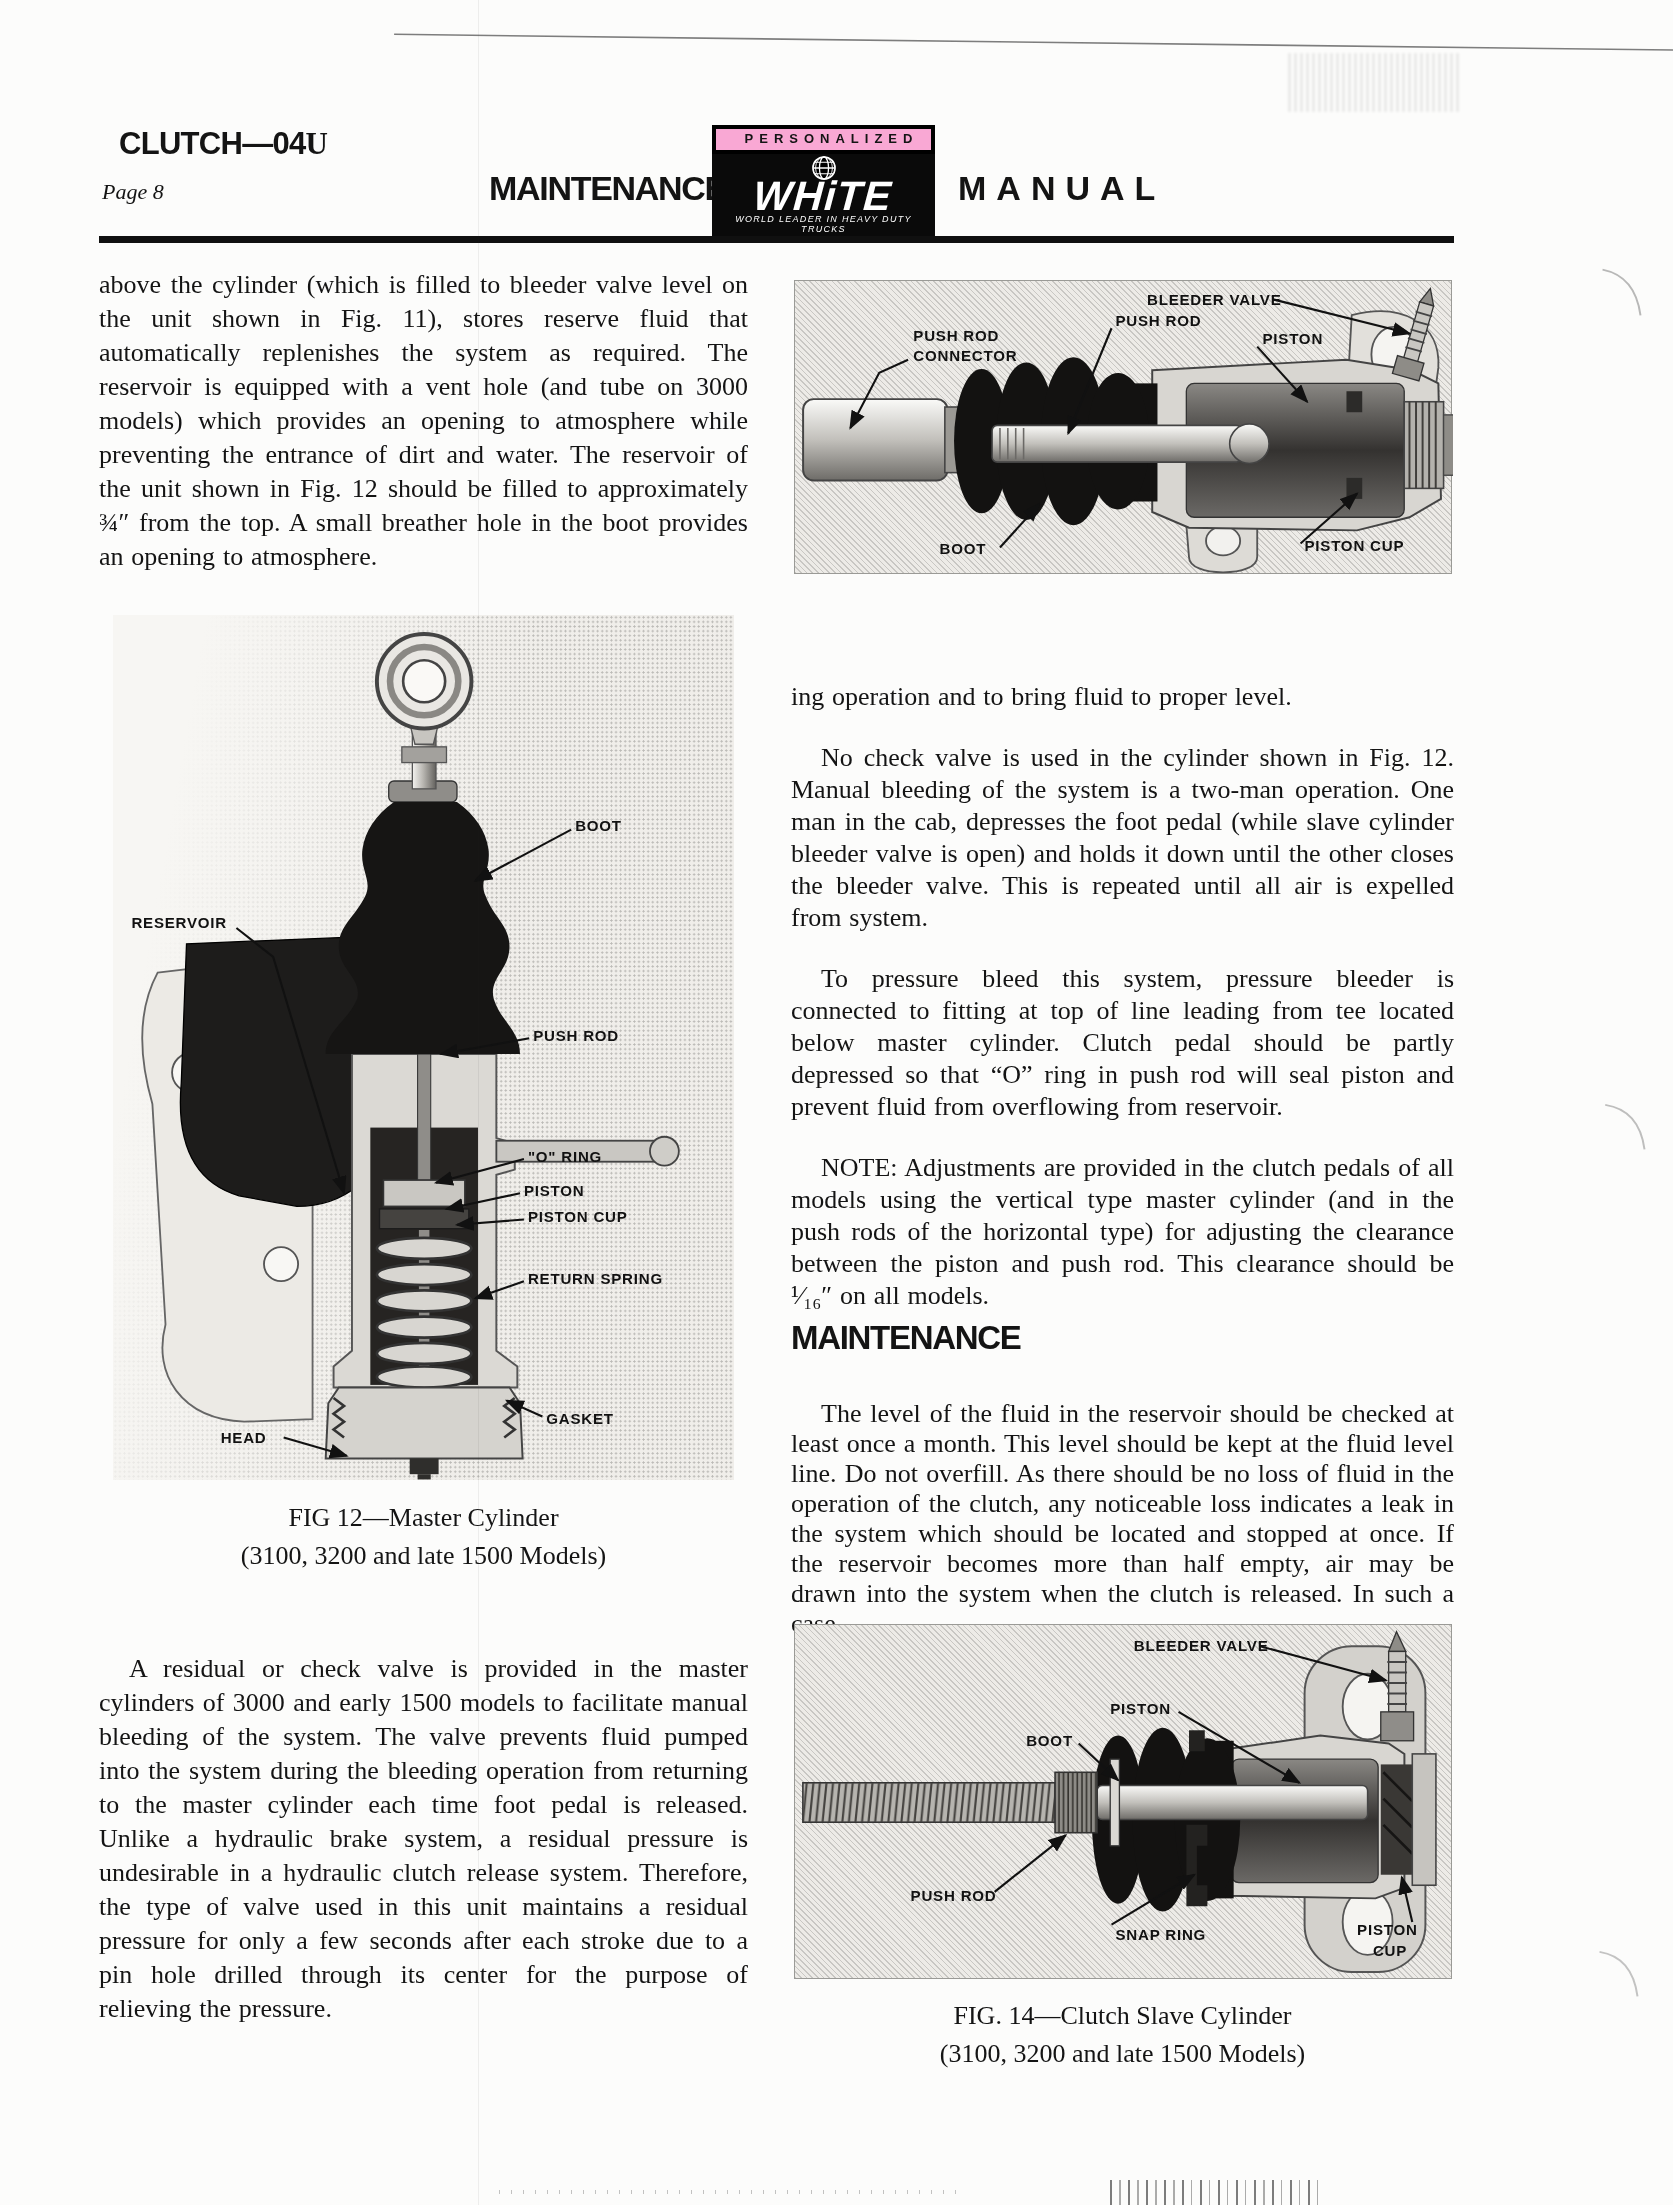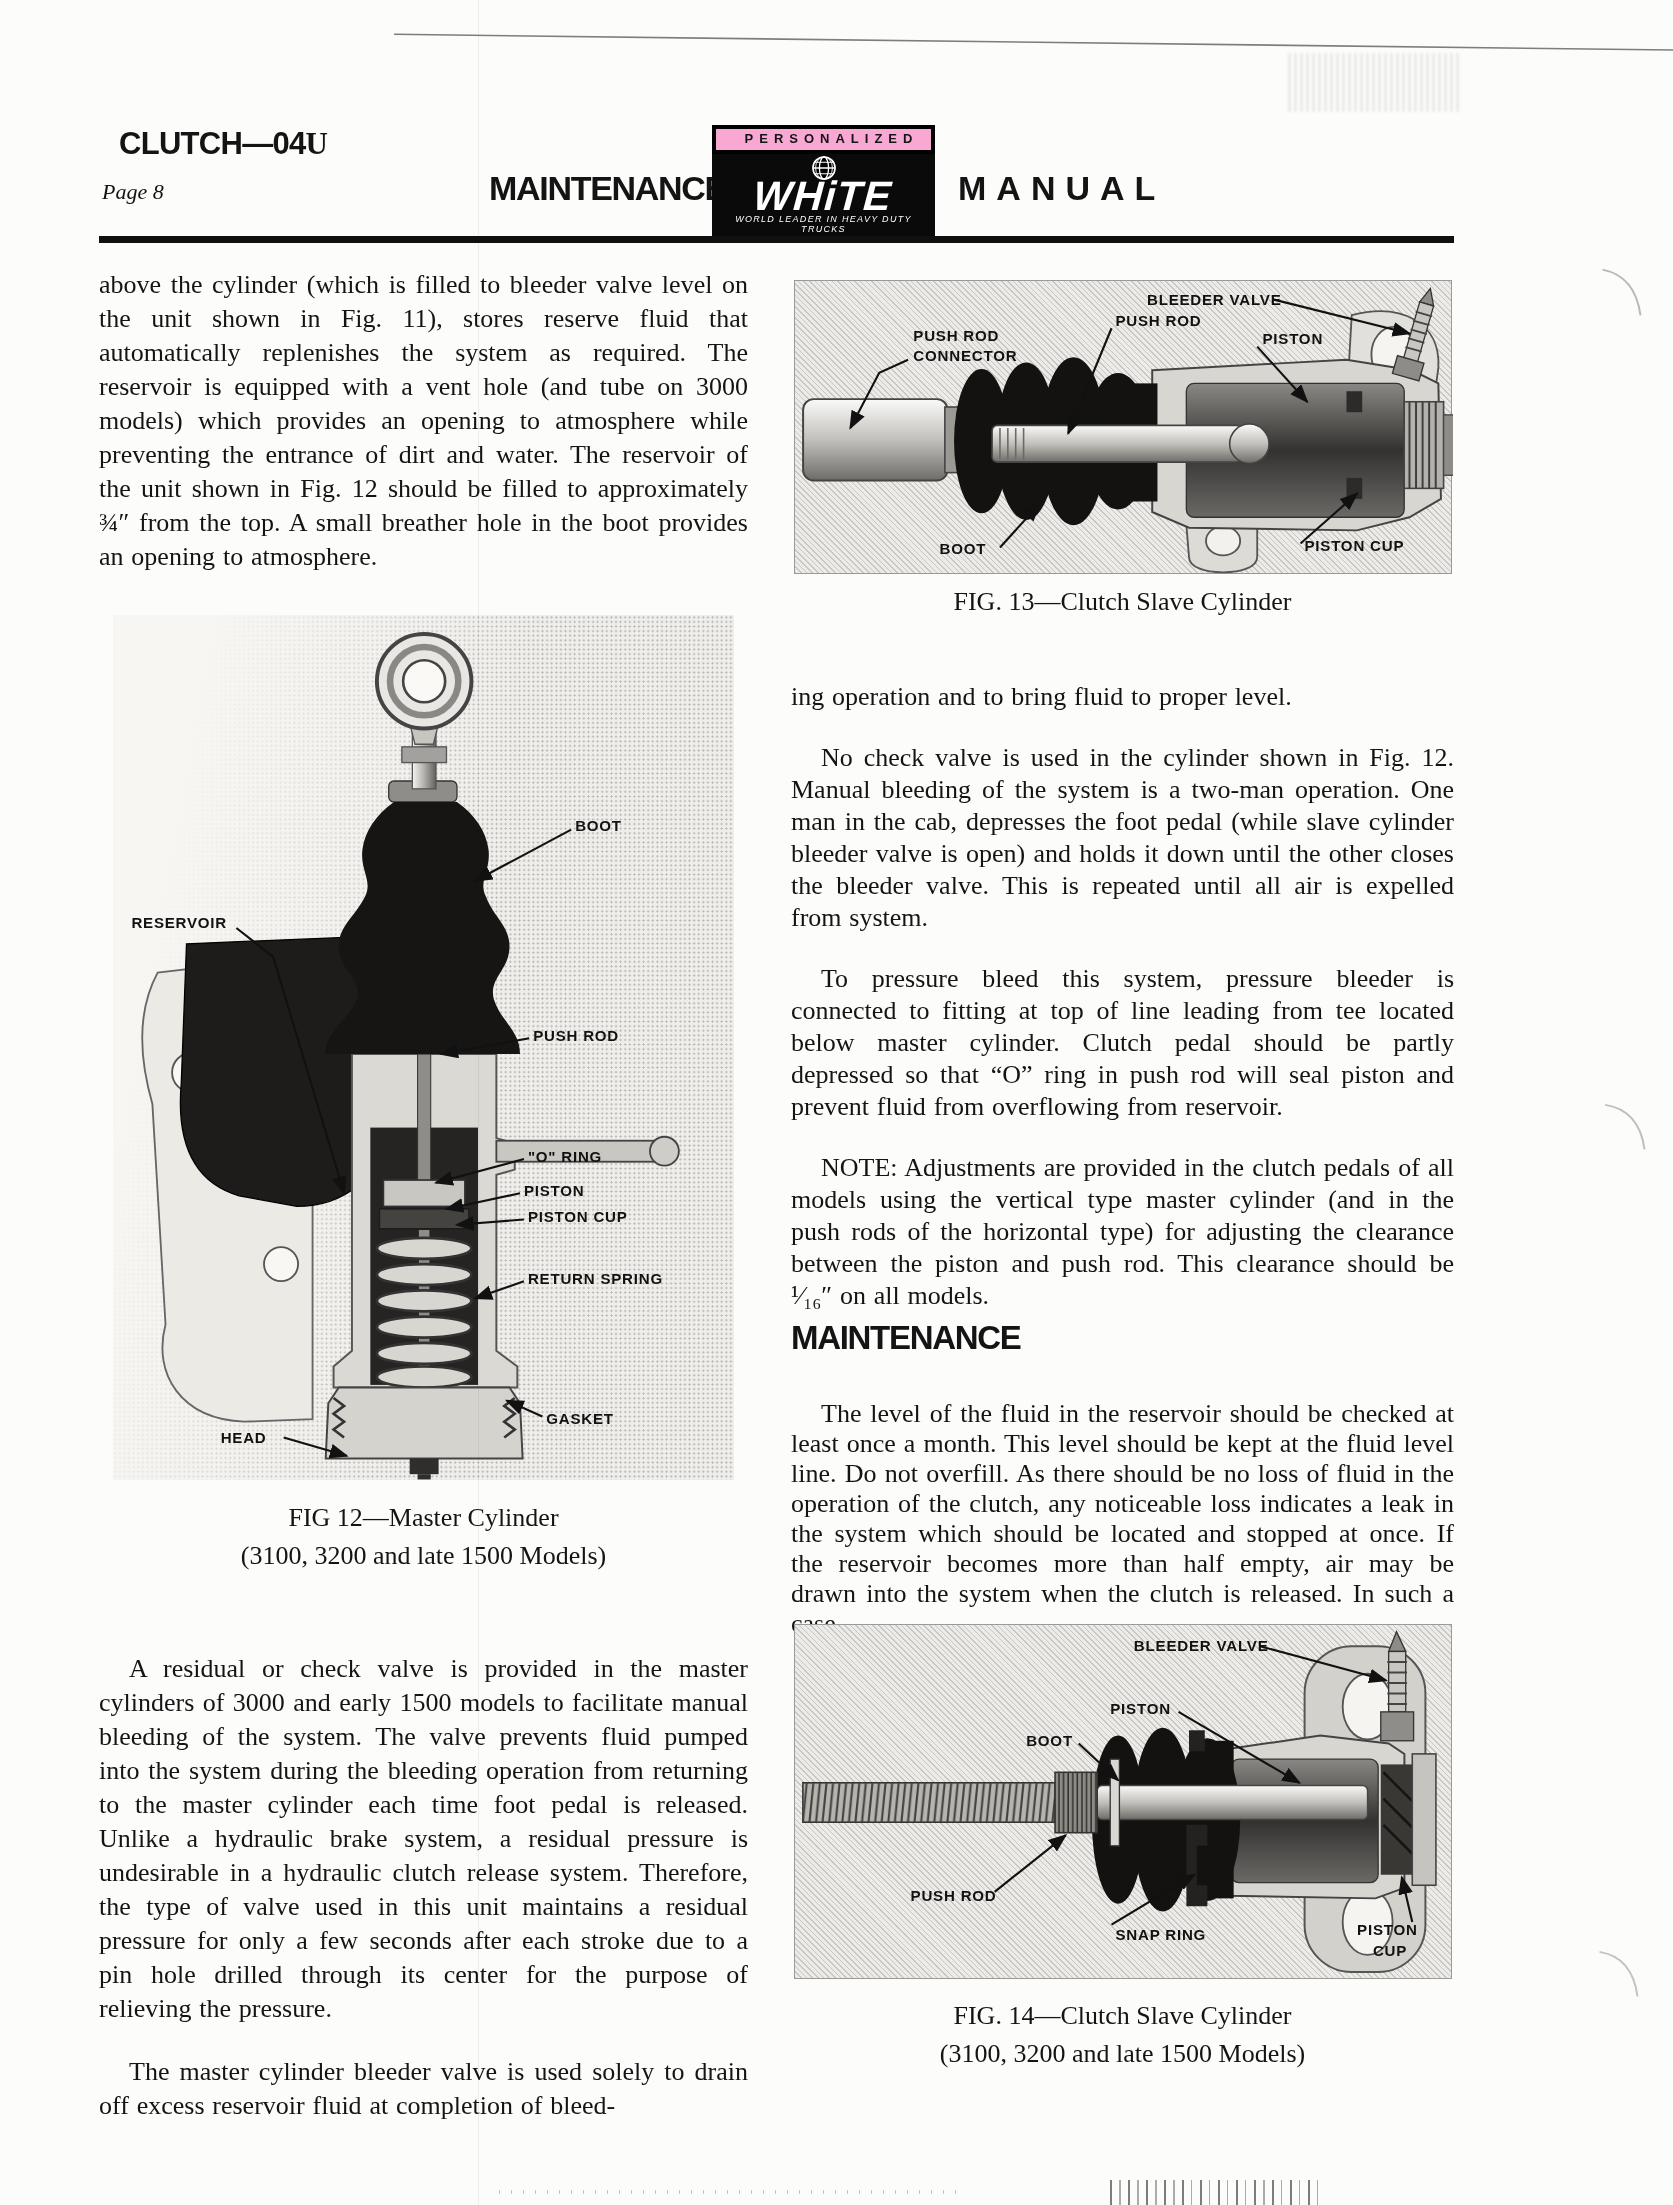--- a/index.html
+++ b/index.html
@@ -184,21 +184,20 @@
     </svg>
   </div>
 
   <div class="figcap" style="left:99px; top:1499px; width:649px;">
     <div>FIG 12—Master Cylinder</div>
     <div>(3100, 3200 and late 1500 Models)</div>
   </div>
 
   <div class="col" style="left:99px; top:1623px; width:649px;">
     <p class="body indent">A residual or check valve is provided in the master cylinders of 3000 and early 1500 models to facilitate manual bleeding of the system. The valve prevents fluid pumped into the system during the bleeding operation from returning to the master cylinder each time foot pedal is released. Unlike a hydraulic brake system, a residual pressure is undesirable in a hydraulic clutch release system. Therefore, the type of valve used in this unit maintains a residual pressure for only a few seconds after each stroke due to a pin hole drilled through its center for the purpose of relieving the pressure.</p>
-    <p class="body indent">The master cylinder bleeder valve is used solely to drain off excess reservoir fluid at completion of bleed-</p>
   </div>
 
   <div class="figbox halftone-diag" style="left:794px; top:280px; width:658px; height:294px; border:0.7px solid #9a9a96;">
     <svg width="658" height="294" viewBox="0 0 501 224" style="position:absolute;left:0;top:0;">
       <defs>
         <linearGradient id="g13rod" x1="0" y1="0" x2="0" y2="1">
           <stop offset="0" stop-color="#fafaf8"></stop>
             <stop offset=".5" stop-color="#c2c0bb"></stop>
             <stop offset="1" stop-color="#6e6c68"></stop>
         </linearGradient>
@@ -260,21 +259,20 @@
       <text class="lbl" x="90" y="46">PUSH ROD</text>
       <text class="lbl" x="90" y="61">CONNECTOR</text>
       <text class="lbl" x="244" y="34">PUSH ROD</text>
       <text class="lbl" x="356" y="48">PISTON</text>
       <text class="lbl" x="110" y="208">BOOT</text>
       <text class="lbl" x="388" y="206">PISTON CUP</text>
     </svg>
   </div>
 
   <div class="figcap" style="left:791px; top:583px; width:663px;">
-    <div>FIG. 13—Clutch Slave Cylinder</div>
   </div>
 
   <div class="col rcol" style="left:791px; top:681px; width:663px;">
     <p class="body">ing operation and to bring fluid to proper level.</p>
     <p class="body indent">No check valve is used in the cylinder shown in Fig. 12. Manual bleeding of the system is a two-man operation. One man in the cab, depresses the foot pedal (while slave cylinder bleeder valve is open) and holds it down until the other closes the bleeder valve. This is repeated until all air is expelled from system.</p>
     <p class="body indent">To pressure bleed this system, pressure bleeder is connected to fitting at top of line leading from tee located below master cylinder. Clutch pedal should be partly depressed so that “O” ring in push rod will seal piston and prevent fluid from overflowing from reservoir.</p>
     <p class="body indent">NOTE: Adjustments are provided in the clutch pedals of all models using the vertical type master cylinder (and in the push rods of the horizontal type) for adjusting the clearance between the piston and push rod. This clearance should be ¹⁄₁₆″ on all models.</p>
   </div>
 
   <div class="m-heading">MAINTENANCE</div>

